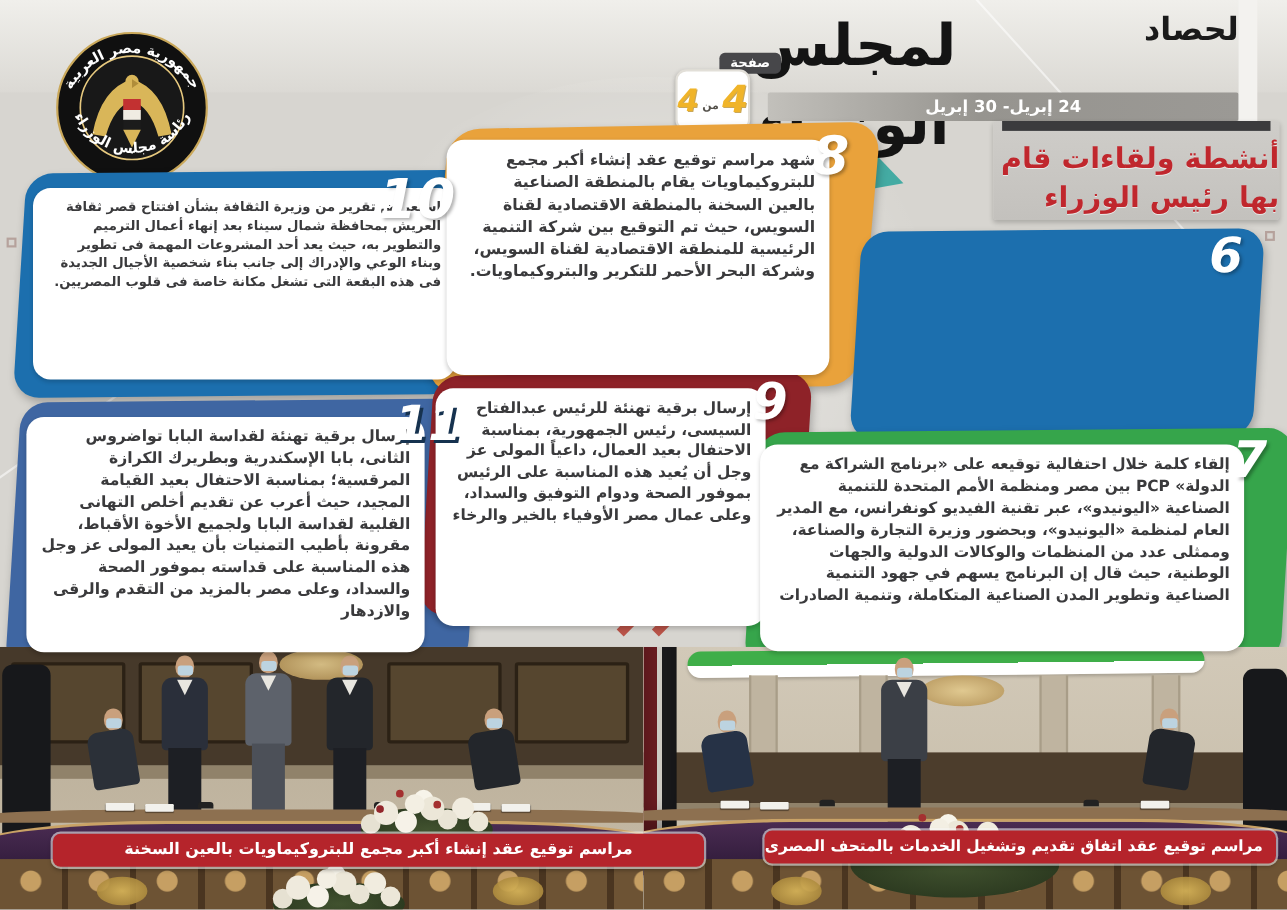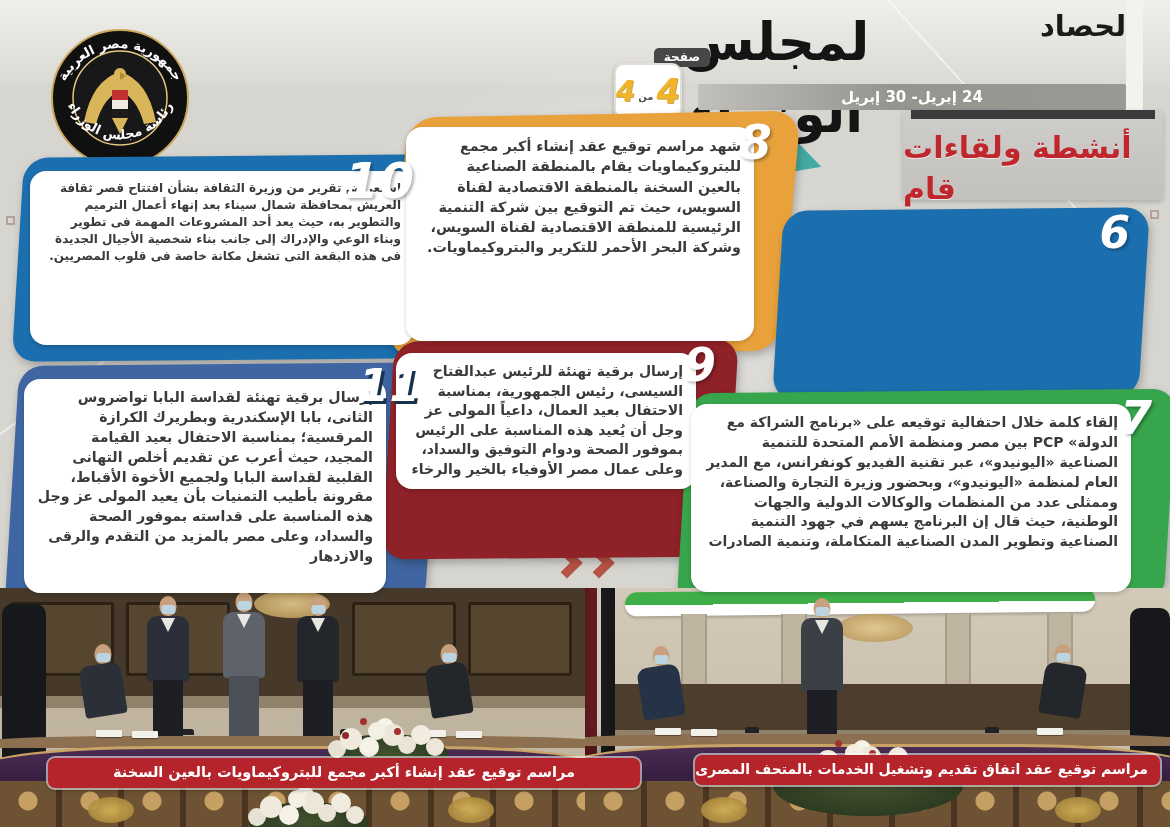--- a/index.html
+++ b/index.html
@@ -50,22 +50,22 @@
   .page-badge .num.small { font-size:28px; }
   .page-badge .of { color:#55524c; font-size:10px; font-weight:700; margin-top:10px; }
 
   
   .logo { position:absolute; left:34px; top:18px; width:172px; height:172px; }
 
   
   .section-badge { position:absolute; left:903px; top:110px; width:260px; height:90px;
     background:linear-gradient(#cfcdc9,#c3c1bd); border-radius:3px; box-shadow:0 2px 5px rgba(0,0,0,.2); }
   .section-badge .topbar { position:absolute; left:8px; right:8px; top:0; height:9px; background:#3b3b3d; }
-  .section-badge .txt { position:absolute; left:0; right:0; top:18px; direction:rtl; text-align:left;
-    color:#c0272d; font-size:30px; font-weight:900; line-height:1.35;
+  .section-badge .txt { position:absolute; left:0; right:0; top:18px; direction:rtl; text-align:right;
+    color:#c0272d; font-size:26px; font-weight:900; line-height:1.35;
     text-shadow:0 1px 0 rgba(255,255,255,.6); }
 
   
   .card { position:absolute; }
   .card-bg { position:absolute; inset:0; border-radius:24px; transform:skewX(-4deg) rotate(-.5deg);
     box-shadow:2px 4px 8px rgba(0,0,0,.25); }
   .card-num { position:absolute; color:#fff; font-weight:900; font-style:italic; line-height:1;
     text-shadow:2px 2px 3px rgba(0,0,0,.3); z-index:2; }
   .card-box { position:absolute; background:#fff; border-radius:16px; padding:9px 13px;
     color:#3a3a3c; font-weight:700; text-align:right; direction:rtl; z-index:1;
@@ -82,21 +82,21 @@
   #card11 .card-box { left:12px; top:15px; width:362px; height:214px; font-size:14.2px; line-height:1.4;border-radius:16px; }
 
   #card8 { left:398px; top:114px; width:392px; height:240px; }
   #card8 .card-bg { background:#e9a23b; border-radius:28px; transform:skewX(-6deg) rotate(-1deg); }
   #card8 .card-num { right:18px; top:4px; font-size:48px; }
   #card8 .card-box { left:8px; top:13px; width:348px; height:214px; font-size:14.3px; line-height:1.42; }
 
   #card9 { left:388px; top:340px; width:344px; height:218px; }
   #card9 .card-bg { background:#8e2228; }
   #card9 .card-num { right:16px; top:2px; font-size:46px; }
-  #card9 .card-box { left:8px; top:13px; width:300px; height:136px; font-size:14px; line-height:1.4; }
+  #card9 .card-box { left:8px; top:13px; width:300px; height:216px; font-size:14px; line-height:1.4; }
 
   #card6 { left:778px; top:209px; width:366px; height:190px; }
   #card6 .card-bg { background:#1c6fae; }
   #card6 .card-num { right:14px; top:2px; font-size:44px; }
   #card6 .card-box { left:8px; top:12px; width:320px; height:168px; font-size:13.4px; line-height:1.36; }
 
   #card7 { left:683px; top:391px; width:487px; height:214px; }
   #card7 .card-bg { background:#36a54b; }
   #card7 .card-num { right:18px; top:4px; font-size:46px; }
   #card7 .card-box { left:8px; top:13px; width:440px; height:188px; font-size:14px; line-height:1.42; }
@@ -232,20 +232,21 @@
       </text>
       <rect x="18" y="144" width="136" height="26" rx="9" fill="#0c0c0e" stroke="#caa85a" stroke-width="1.5"></rect>
       <text x="86" y="162" text-anchor="middle" font-size="15" font-weight="bold" fill="#e8c879">المركز الإعلامى</text>
     </svg>
   </div>
 
   <div class="section-badge">
     <div class="topbar"></div>
     <div class="txt">
       <div>أنشطة ولقاءات قام</div>
+      <div>بها رئيس الوزراء</div>
     </div>
   </div>
 
   <div class="card" id="card10">
     <div class="card-bg"></div>
     <div class="card-num">10</div>
     <div class="card-box">استعراض تقرير من وزيرة الثقافة بشأن افتتاح قصر ثقافة العريش بمحافظة شمال سيناء بعد إنهاء أعمال الترميم والتطوير به، حيث يعد أحد المشروعات المهمة فى تطوير وبناء الوعي والإدراك إلى جانب بناء شخصية الأجيال الجديدة فى هذه البقعة التى تشغل مكانة خاصة فى قلوب المصريين.</div>
   </div>
 
   <div class="card" id="card11">

